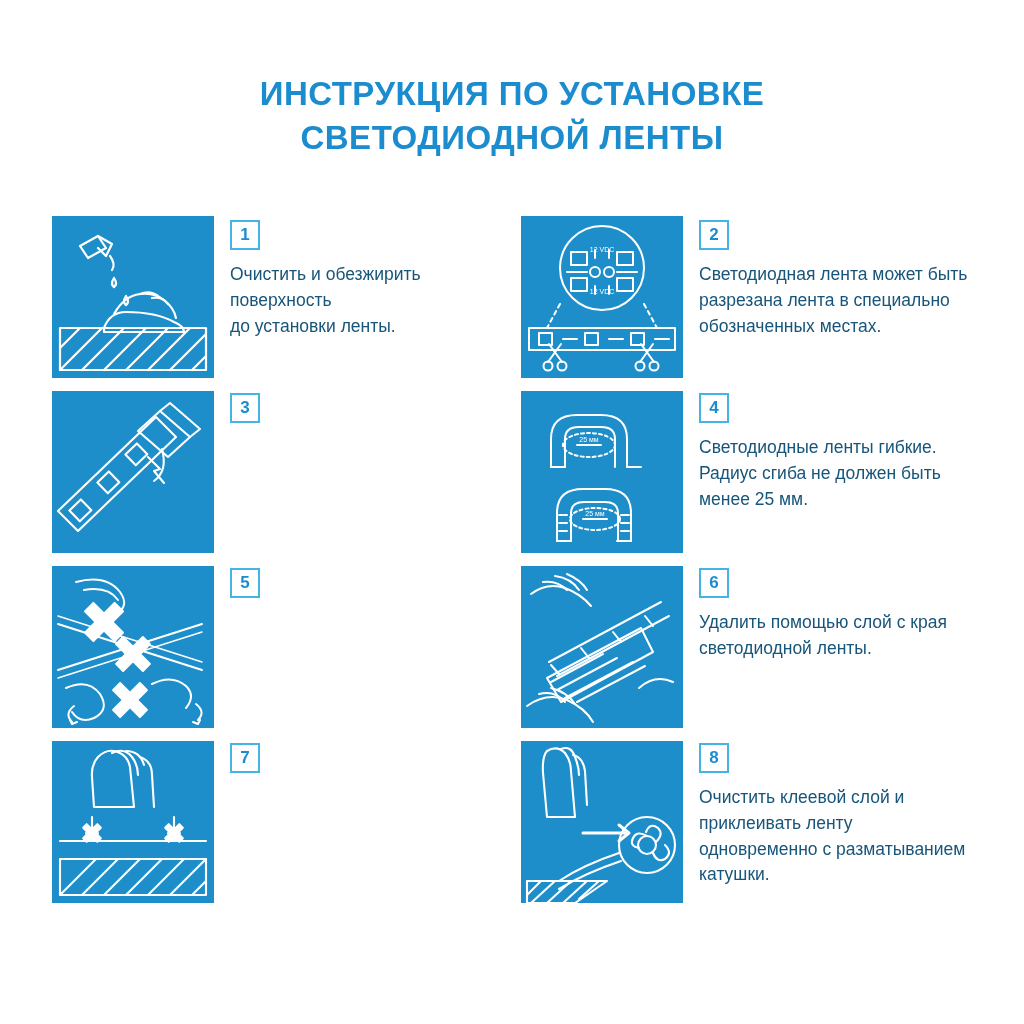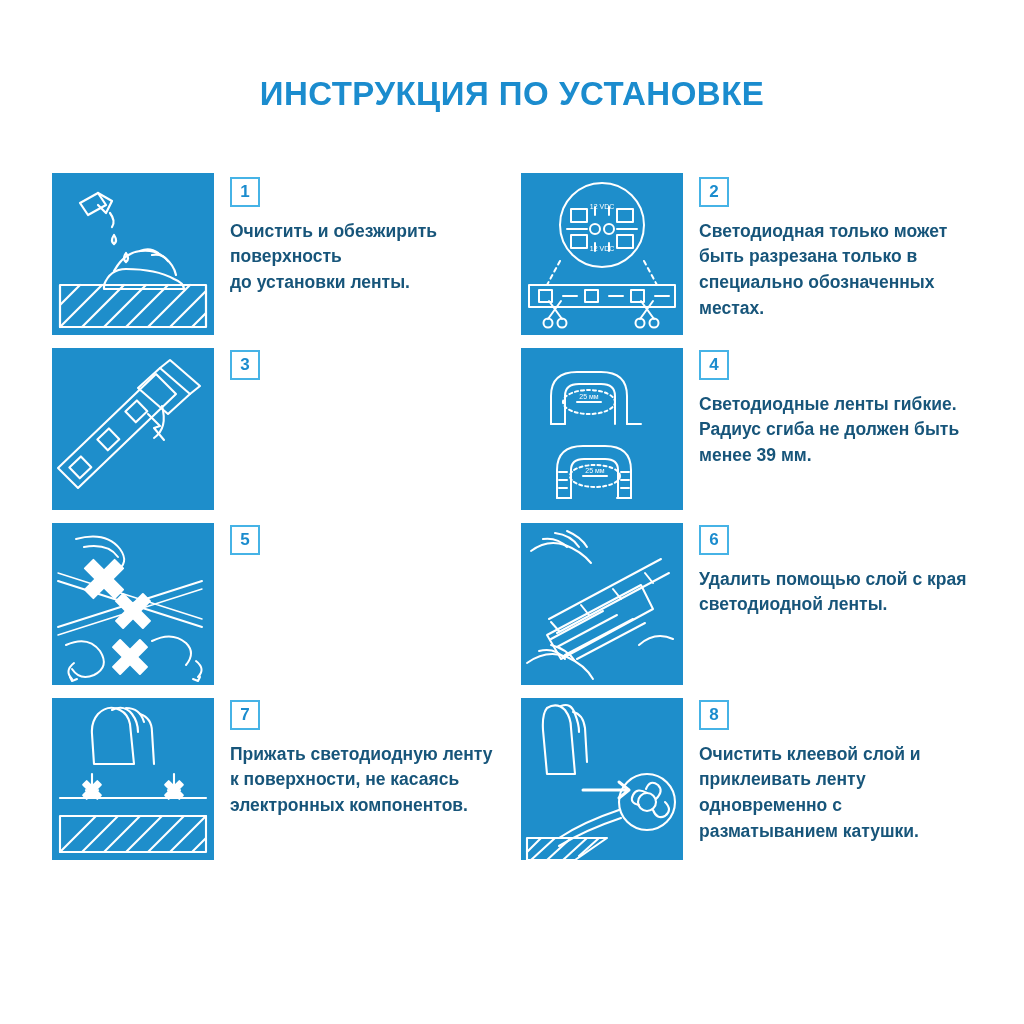--- a/index.html
+++ b/index.html
@@ -81,33 +81,34 @@
     font-size: 17px;
     font-weight: bold;
     color: #1b8cce;
     margin-bottom: 12px;
   }
   .step-text {
     font-size: 17.5px;
     line-height: 1.47;
     color: #17557a;
     white-space: pre-line;
-    font-weight: bold;
+    font-weight: normal;
   }
 
   
   .step.align-mid .step-body { padding-top: 2px; }
 </style>
 </head>
 <body>
 
 <div class="page">
 
   <div class="title-block">
     <div class="title-line">ИНСТРУКЦИЯ ПО УСТАНОВКЕ</div>
+    <div class="title-line">СВЕТОДИОДНОЙ ЛЕНТЫ</div>
   </div>
 
   <div class="steps">
 
     <div class="step">
       <div class="thumb">
         <svg viewBox="0 0 162 162" xmlns="http://www.w3.org/2000/svg">
           <g stroke="#ffffff" stroke-width="2.2" fill="none" stroke-linecap="round" stroke-linejoin="round">
 
             <path d="M8 112 H154 V154 H8 Z"></path>
@@ -170,21 +171,21 @@
               <circle cx="7" cy="12" r="4.5"></circle>
               <path d="M-7 8 L6 -10 M7 8 L-6 -10"></path>
             </g>
           </g>
           <text x="81" y="36" fill="#ffffff" font-size="7" font-family="Liberation Sans, sans-serif" text-anchor="middle">12 VDC</text>
           <text x="81" y="78" fill="#ffffff" font-size="7" font-family="Liberation Sans, sans-serif" text-anchor="middle">12 VDC</text>
         </svg>
       </div>
       <div class="step-body">
         <div class="num-box">2</div>
-        <div class="step-text">Светодиодная только может быть разрезана только в специально обозначенных местах.</div>
+        <div class="step-text">Светодиодная лента может быть разрезана лента в специально обозначенных местах.</div>
       </div>
     </div>
 
     <div class="step align-mid">
       <div class="thumb">
         <svg viewBox="0 0 162 162" xmlns="http://www.w3.org/2000/svg">
           <g stroke="#ffffff" stroke-width="2.1" fill="none" stroke-linecap="round" stroke-linejoin="round">
 
             <path d="M6 120 L104 26 L124 46 L26 140 Z"></path>
             <rect x="20" y="112" width="16" height="15" transform="rotate(-44 28 119)"></rect>
@@ -223,21 +224,21 @@
 
             <path d="M38 140 h8 M38 132 h8 M38 124 h8"></path>
             <path d="M100 140 h8 M100 132 h8 M100 124 h8"></path>
           </g>
           <text x="68" y="51" fill="#ffffff" font-size="7" font-family="Liberation Sans, sans-serif" text-anchor="middle">25 мм</text>
           <text x="74" y="125" fill="#ffffff" font-size="7" font-family="Liberation Sans, sans-serif" text-anchor="middle">25 мм</text>
         </svg>
       </div>
       <div class="step-body">
         <div class="num-box">4</div>
-        <div class="step-text">Светодиодные ленты гибкие. Радиус сгиба не должен быть менее 39 мм.</div>
+        <div class="step-text">Светодиодные ленты гибкие. Радиус сгиба не должен быть менее 25 мм.</div>
       </div>
     </div>
 
     <div class="step align-mid">
       <div class="thumb">
         <svg viewBox="0 0 162 162" xmlns="http://www.w3.org/2000/svg">
           <g stroke="#ffffff" stroke-width="2" fill="none" stroke-linecap="round" stroke-linejoin="round">
 
             <path d="M24 16 q30 -8 44 10 q10 14 -4 22"></path>
             <path d="M32 24 q24 -4 34 10"></path>
@@ -328,21 +329,20 @@
               </g>
             <g transform="translate(122,92) rotate(45)">
                 <rect x="-11" y="-3.5" width="22" height="7" rx="1"></rect>
                 <rect x="-3.5" y="-11" width="7" height="22" rx="1"></rect>
               </g>
           </g>
         </svg>
       </div>
       <div class="step-body">
         <div class="num-box">7</div>
-        <div class="step-text">Прижать светодиодную ленту к поверхности, не касаясь электронных компонентов.</div>
       </div>
     </div>
 
     <div class="step align-mid">
       <div class="thumb">
         <svg viewBox="0 0 162 162" xmlns="http://www.w3.org/2000/svg">
           <g stroke="#ffffff" stroke-width="2.1" fill="none" stroke-linecap="round" stroke-linejoin="round">
 
             <path d="M26 10 q10 -6 18 2 q6 8 6 18 l4 46 H26 l-4 -44 q-1 -16 4 -22 Z"></path>
             <path d="M40 8 q10 -4 14 8 q4 10 4 18"></path>

